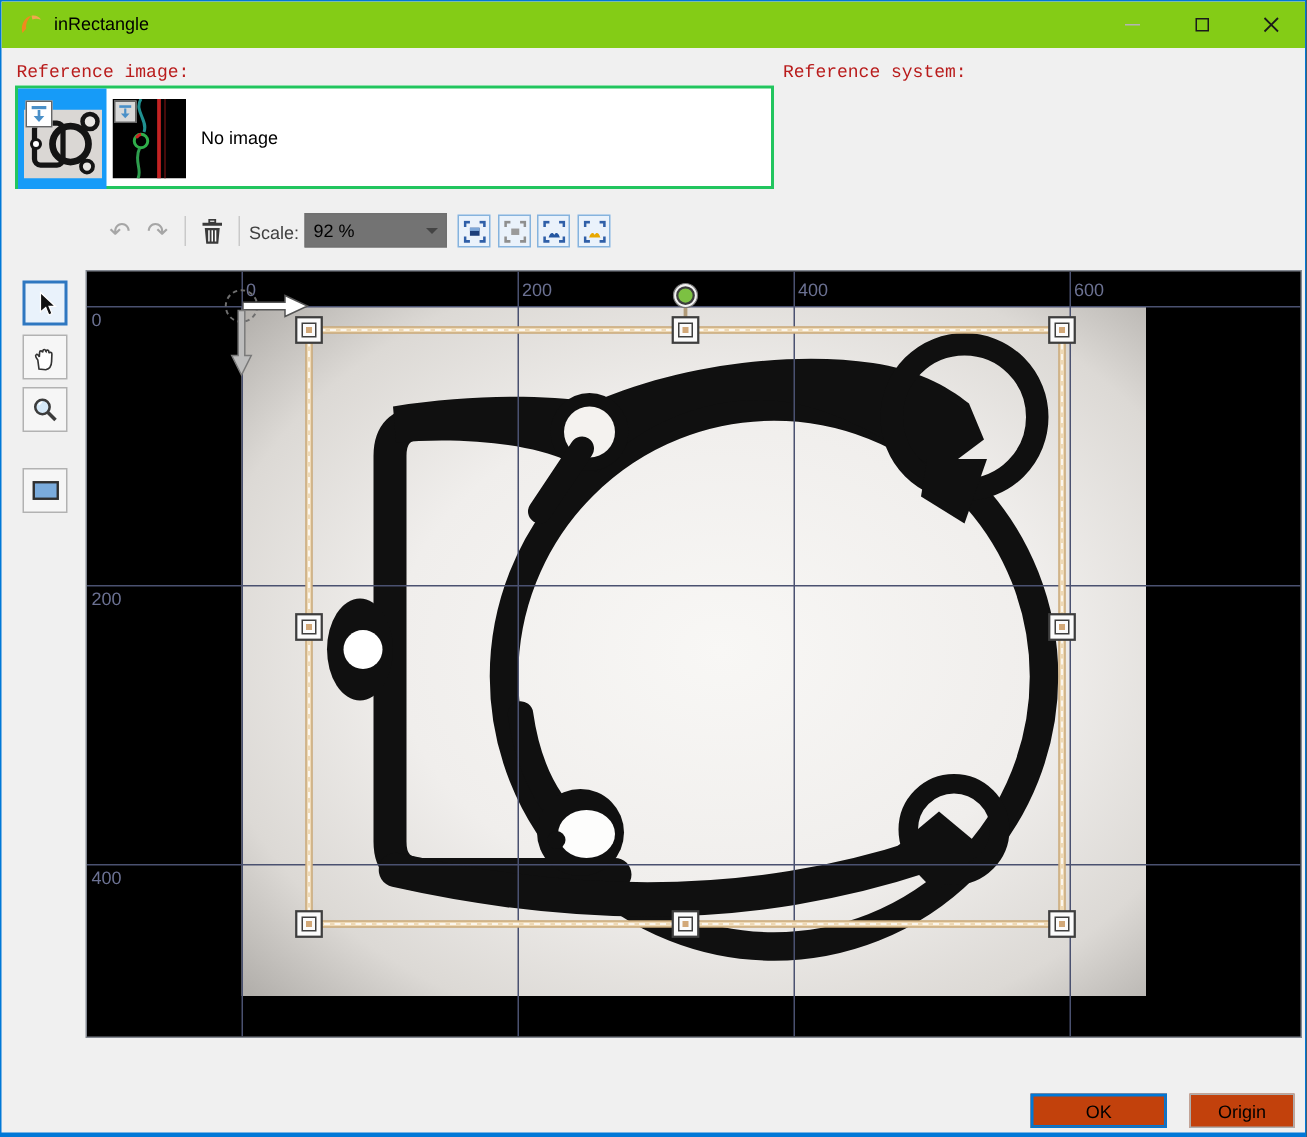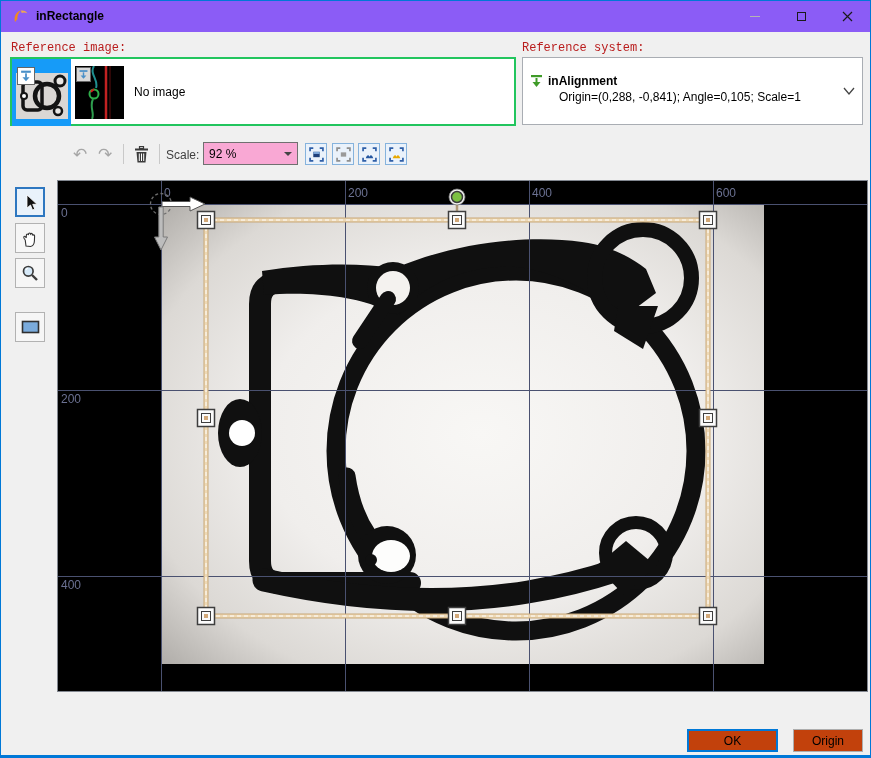--- a/index.html
+++ b/index.html
@@ -2,21 +2,21 @@
 <html><head>
 <meta charset="utf-8">
 <style>
   * { margin:0; padding:0; box-sizing:border-box; }
   body { font-family:"Liberation Sans", sans-serif; background:#444; }
   .window {
     position:relative; width:871px; height:758px; background:#f0f0f0;
     border:1px solid #0078d7; border-bottom:3px solid #0078d7; overflow:hidden;
     font-family:"Liberation Sans", sans-serif;
   }
-  .titlebar { position:absolute; left:0; top:0; width:100%; height:31px; background:#8b5cf6;font-weight:bold; }
+  .titlebar { position:absolute; left:0; top:0; width:100%; height:31px; background:#84cc16; }
   .title-icon { position:absolute; left:11px; top:7px; width:17px; height:17px; }
   .title-text { position:absolute; left:35px; top:8px; font-size:12px; color:#000; }
   .winbtn { position:absolute; top:0; width:46px; height:30px; display:flex; align-items:center; justify-content:center; background:transparent; border:none; }
   .winbtn.min { right:92px; } .winbtn.max { right:46px; } .winbtn.close { right:0; }
   .min-glyph { width:10px; height:1px; background:#b4b4b4; }
   .max-glyph { width:9px; height:9px; border:1px solid #1a1a1a; background:transparent; }
 
   .group-label { position:absolute; font-size:12px; color:#b91c1c;font-family:Liberation Mono, monospace; }
   .ref-list { position:absolute; left:9px; top:56px; width:506px; height:69px; background:#fff; border:2px solid #22c55e; }
   .thumb-tile { position:absolute; top:0; height:67px; }
@@ -30,21 +30,21 @@
   .coord-name { position:absolute; left:25px; top:16px; font-size:12px; font-weight:bold; color:#000; }
   .coord-details { position:absolute; left:36px; top:32px; font-size:12px; color:#000; }
   .coord-icon { position:absolute; left:7px; top:16px; width:13px; height:15px; }
   .coord-chevron { position:absolute; right:6px; top:26px; width:14px; height:14px; }
 
   .tool-glyph { font-size:17px; color:#a6a6a6; line-height:1; }
   .tbtn { position:absolute; width:22px; height:22px; top:142px; display:flex; align-items:center; justify-content:center; background:transparent; border:none; }
   .tbtn.framed { border:1px solid #86b3dd; background:#eaf2fb; }
   .tsep { position:absolute; top:143px; width:1px; height:20px; background:#c9c9c9; }
   .scale-label { position:absolute; left:165px; top:147px; font-size:12px; color:#404040; }
-  .scale-combo { position:absolute; left:202px; top:141px; width:95px; height:23px; background:#f9a8d4; border:1px solid #707070;padding-left:40px; }
+  .scale-combo { position:absolute; left:202px; top:141px; width:95px; height:23px; background:#737373; border:1px solid #707070;padding-left:40px; }
   .scale-value { position:absolute; left:5px; top:4px; font-size:12px; color:#000; }
   .combo-arrow { position:absolute; right:5px; top:9px; width:0; height:0; border-left:4px solid transparent; border-right:4px solid transparent; border-top:4px solid #444; }
 
   .palette-btn { position:absolute; left:14px; width:30px; height:30px; background:#f6f6f6; border:1px solid #b2b2b2; display:flex; align-items:center; justify-content:center; }
   .palette-btn.selected { border:2px solid #2e77c0; background:#e9f2fb; }
 
   .canvas { position:absolute; left:57px; top:180px; width:809px; height:510px; background:#000; box-shadow:0 0 0 1px #828790; }
 
   .footer-btn { position:absolute; top:728px; height:23px; background:#c2410c; font-size:12px; color:#000; border:1px solid #adadad; }
   .footer-btn.ok { left:686px; width:91px; border:1px solid #0078d7; box-shadow:inset 0 0 0 1px #0078d7; }
@@ -104,32 +104,20 @@
       <svg class="badge" style="left:2px; top:8px; width:15px; height:15px; background:#d9d9d9;" viewBox="0 0 18 18">
         <rect x="3.5" y="3" width="11" height="2.4" fill="#4a90c8"></rect>
         <rect x="8" y="6" width="2" height="5" fill="#4a90c8"></rect>
         <polygon points="5,10.5 13,10.5 9,15" fill="#4a90c8"></polygon>
       </svg>
     </div>
     <span class="no-image">No image</span>
   </div>
 
   <span class="group-label" style="left:521px; top:40px;">Reference system:</span>
-  <div class="coord-box">
-    <svg class="coord-icon" viewBox="0 0 13 15">
-      <rect x="1" y="1" width="11" height="2.2" fill="#3f9b28"></rect>
-      <rect x="5.5" y="4" width="2" height="4.5" fill="#3f9b28"></rect>
-      <polygon points="2.5,8 10.5,8 6.5,13" fill="#3f9b28"></polygon>
-    </svg>
-    <span class="coord-name">inAlignment</span>
-    <span class="coord-details">Origin=(0,288, -0,841); Angle=0,105; Scale=1</span>
-    <svg class="coord-chevron" viewBox="0 0 14 14">
-      <polyline points="2,4 7,10 12,4" fill="none" stroke="#444" stroke-width="1.3"></polyline>
-    </svg>
-  </div>
 
   <button class="tbtn" style="left:68px;">
       <span class="tool-glyph">↶</span>
     </button>
   <button class="tbtn" style="left:93px;">
       <span class="tool-glyph">↷</span>
     </button>
   <div class="tsep" style="left:122px;"></div>
   <button class="tbtn" style="left:129px;">
     <svg width="15" height="17" viewBox="0 0 15 17">

